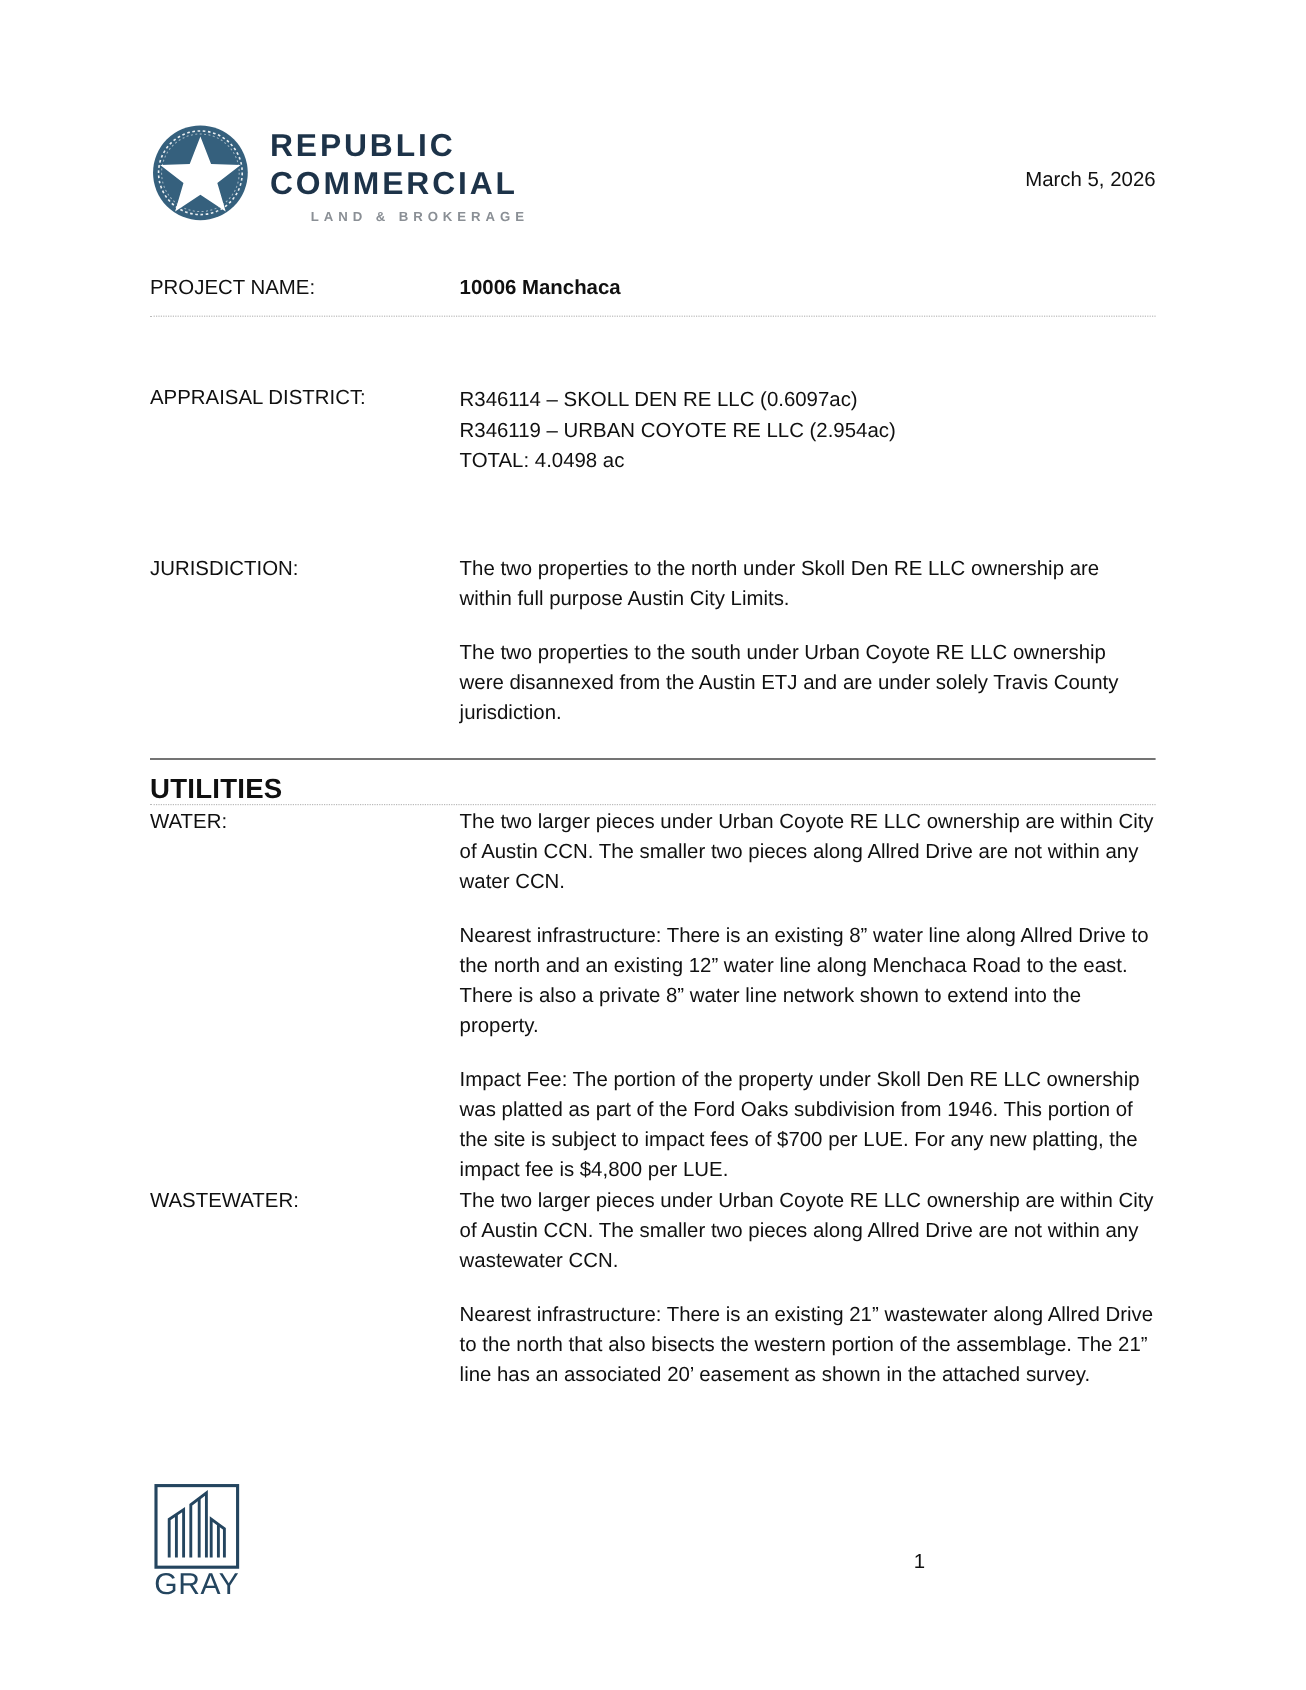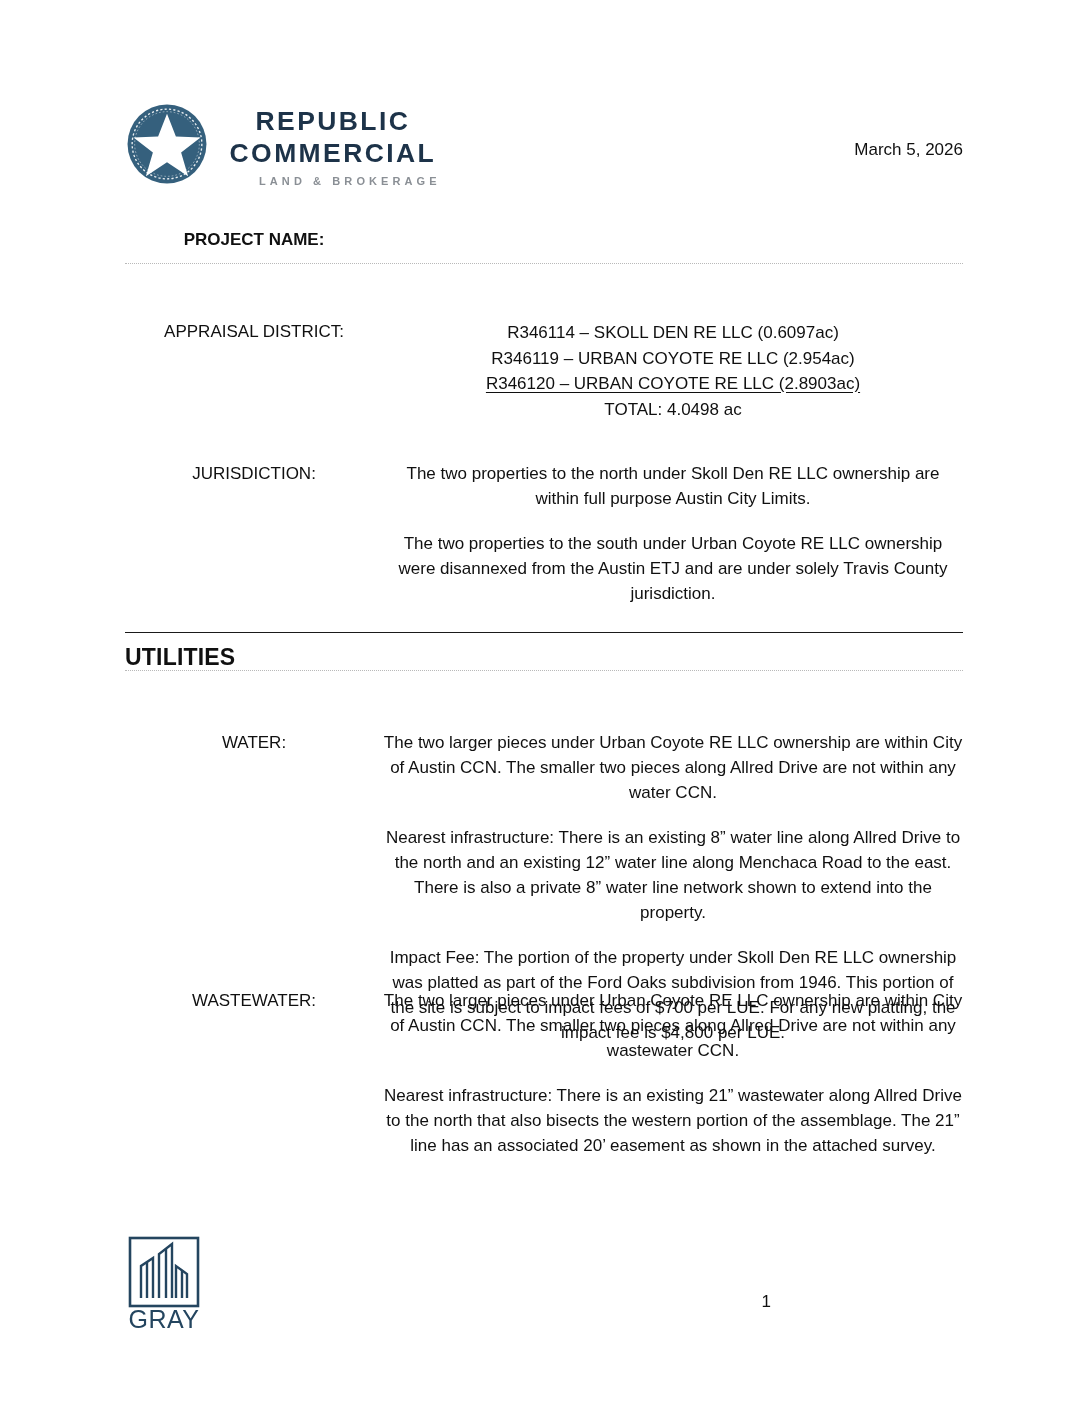--- a/index.html
+++ b/index.html
@@ -15,21 +15,20 @@
     position: relative;
     overflow: hidden;
   }
 
   .page {
     position: absolute;
     left: 0; top: 0;
     width: 896px;
     height: 1408px;
     background: #fff;
-    text-align: center;
   }
 
   
   .header {
     position: absolute;
     left: 125px;
     top: 100px;
     width: 838px;
     height: 100px;
   }
@@ -99,21 +98,21 @@
     display: flex;
     align-items: flex-start;
   }
   .label {
     flex: 0 0 258px;
     font-size: 17px;
     line-height: 1.47;
     color: #101010;
     white-space: nowrap;
   }
-  .label.bold { font-weight: 700; }
+  .label.bold { font-weight: 400; }
   .value {
     flex: 1 1 auto;
     font-size: 17px;
     line-height: 1.47;
     color: #101010;
   }
   .value.bold { font-weight: 700; }
 
   .section-title {
     position: absolute;
@@ -175,47 +174,47 @@
         <div class="wordmark-line">COMMERCIAL</div>
         <div class="tagline">LAND &amp; BROKERAGE</div>
       </div>
     </div>
 
     <div class="doc-date">March 5, 2026</div>
   </div>
 
   <div class="row" style="top:228px;">
     <div class="label bold">PROJECT NAME:</div>
+    <div class="value bold">10006 Manchaca</div>
   </div>
   <div class="rule-dotted" style="top:263px;"></div>
 
 
   <div class="row" style="top:320px;">
     <div class="label">APPRAISAL DISTRICT:</div>
     <div class="value">
       <div class="parcel-line">R346114 – SKOLL DEN RE LLC (0.6097ac)</div>
       <div class="parcel-line">R346119 – URBAN COYOTE RE LLC (2.954ac)</div>
-      <div class="parcel-line underlined">R346120 – URBAN COYOTE RE LLC (2.8903ac)</div>
       <div class="parcel-line">TOTAL: 4.0498 ac</div>
     </div>
   </div>
 
   <div class="row" style="top:462px;">
     <div class="label">JURISDICTION:</div>
     <div class="value">
       <p class="para">The two properties to the north under Skoll Den RE LLC ownership are within full purpose Austin City Limits.</p>
       <p class="para">The two properties to the south under Urban Coyote RE LLC ownership were disannexed from the Austin ETJ and are under solely Travis County jurisdiction.</p>
     </div>
   </div>
 
   <div class="rule-solid" style="top:632px;"></div>
   <div class="section-title" style="top:644px;">UTILITIES</div>
   <div class="rule-dotted" style="top:670px;"></div>
 
-  <div class="row" style="top:731px;">
+  <div class="row" style="top:673px;">
     <div class="label">WATER:</div>
     <div class="value">
       <p class="para">The two larger pieces under Urban Coyote RE LLC ownership are within City of Austin CCN. The smaller two pieces along Allred Drive are not within any water CCN.</p>
       <p class="para">Nearest infrastructure: There is an existing 8” water line along Allred Drive to the north and an existing 12” water line along Menchaca Road to the east. There is also a private 8” water line network shown to extend into the property.</p>
       <p class="para">Impact Fee: The portion of the property under Skoll Den RE LLC ownership was platted as part of the Ford Oaks subdivision from 1946. This portion of the site is subject to impact fees of $700 per LUE. For any new platting, the impact fee is $4,800 per LUE.</p>
     </div>
   </div>
 
   <div class="row" style="top:989px;">
     <div class="label">WASTEWATER:</div>

